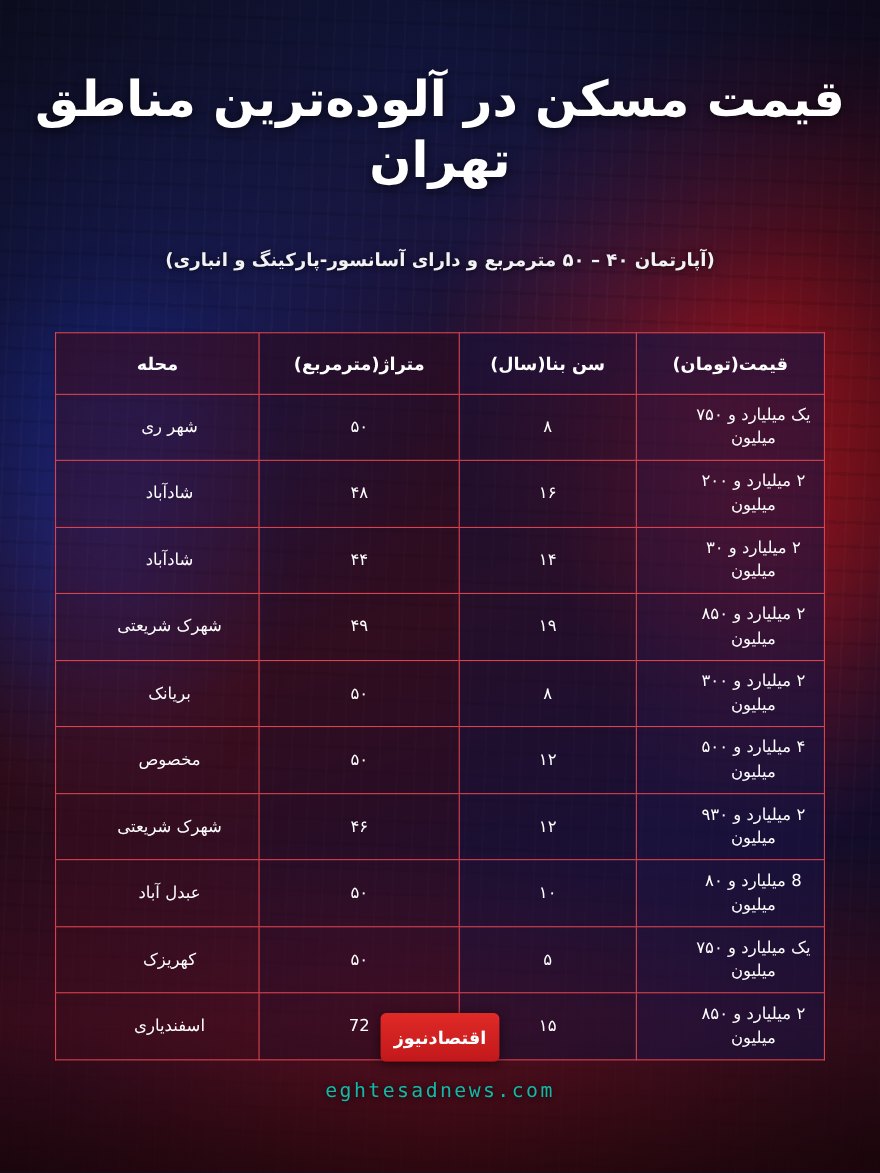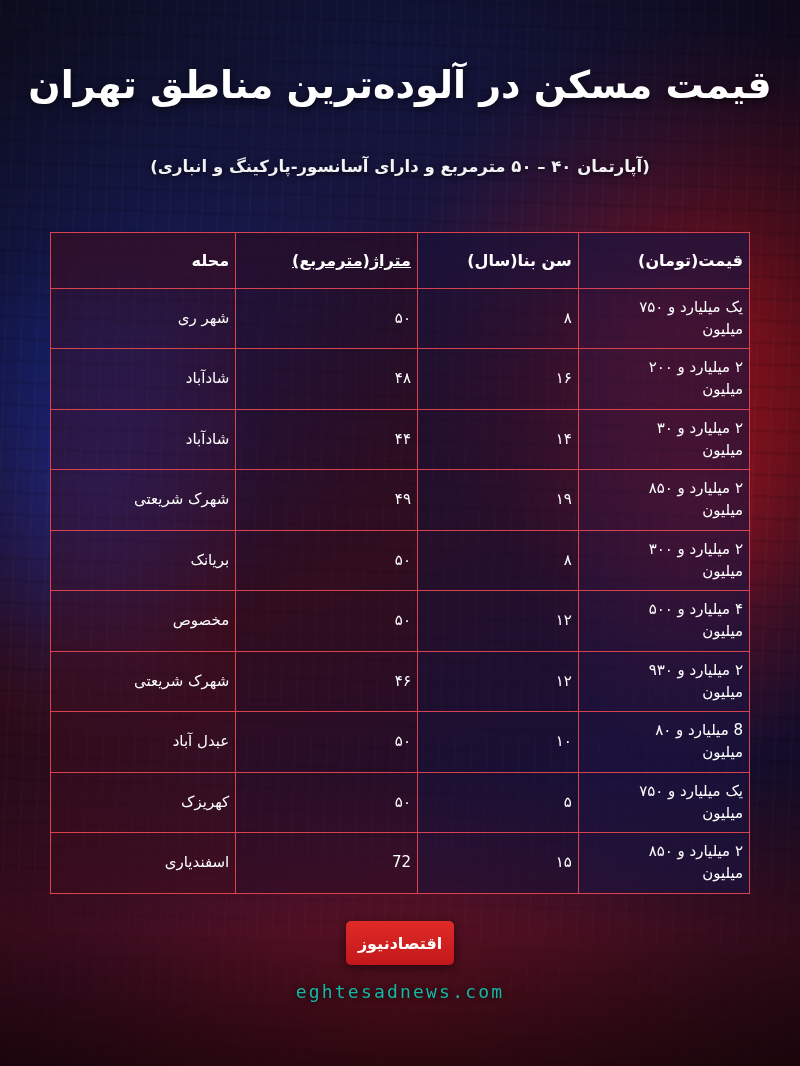--- a/index.html
+++ b/index.html
@@ -62,21 +62,21 @@
   .content {
     position: relative;
     width: 800px; height: 1066px;
     display: flex;
     flex-direction: column;
     align-items: center;
   }
 
   .title {
     margin-top: 62px;
-    font-size: 38px;
+    font-size: 45px;
     font-weight: bold;
     color: #ffffff;
     letter-spacing: -0.5px;
     text-shadow: 0 2px 10px rgba(0,0,0,0.65);
     direction: rtl;
     text-align: center;
     line-height: 1.25;
   }
   .subtitle {
     margin-top: 22px;
@@ -95,21 +95,21 @@
   }
   table.data-table {
     width: 100%;
     border-collapse: collapse;
     direction: rtl;
     table-layout: fixed;
   }
   table.data-table th,
   table.data-table td {
     border: 1px solid #d9434f;
-    text-align: right;
+    text-align: center;
     vertical-align: middle;
     color: #ffffff;
     font-size: 15px;
     padding: 8px 6px;
     line-height: 1.45;
   }
   table.data-table thead th {
     font-weight: bold;
     font-size: 16px;
     height: 56px;
@@ -119,21 +119,21 @@
     height: 50px;
     background: rgba(12,10,32,0.50);
   }
   
   table.data-table tbody td.c-price  { background: rgba(26,20,64,0.62); padding-left: 48px; }
   table.data-table tbody td.c-age    { background: rgba(22,16,52,0.55); }
   table.data-table tbody td.c-area   { background: rgba(40,12,34,0.50); }
   table.data-table tbody td.c-name   { background: rgba(60,12,28,0.46); padding-left: 28px; }
   table.data-table thead th.h-price  { background: rgba(26,20,64,0.70); }
   table.data-table thead th.h-age    { background: rgba(24,16,56,0.66); }
-  table.data-table thead th.h-area   { background: rgba(44,12,32,0.62); text-decoration: underline; }
+  table.data-table thead th.h-area   { background: rgba(44,12,32,0.62); }
   table.data-table thead th.h-name   { background: rgba(62,12,28,0.60); }
 
   .col-price { width: 24.5%; }
   .col-age   { width: 23%; }
   .col-area  { width: 26%; }
   .col-name  { width: 26.5%; }
 
   
   .footer {
     position: absolute;

